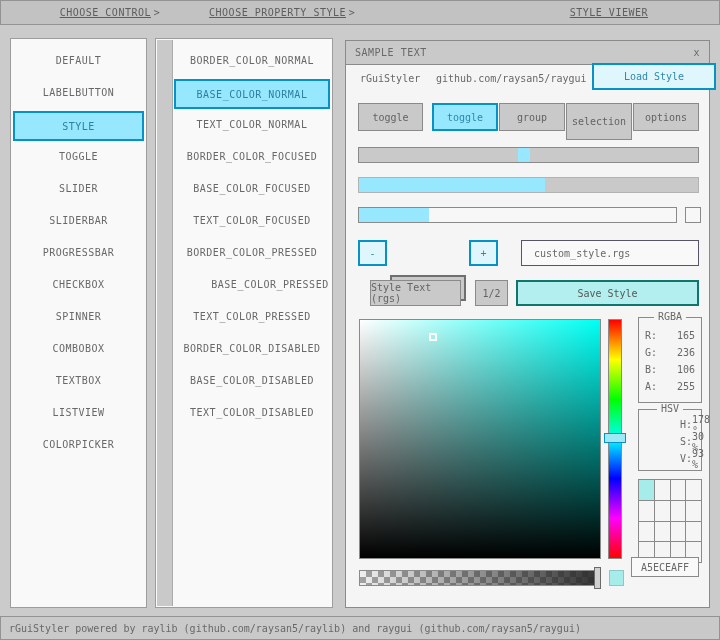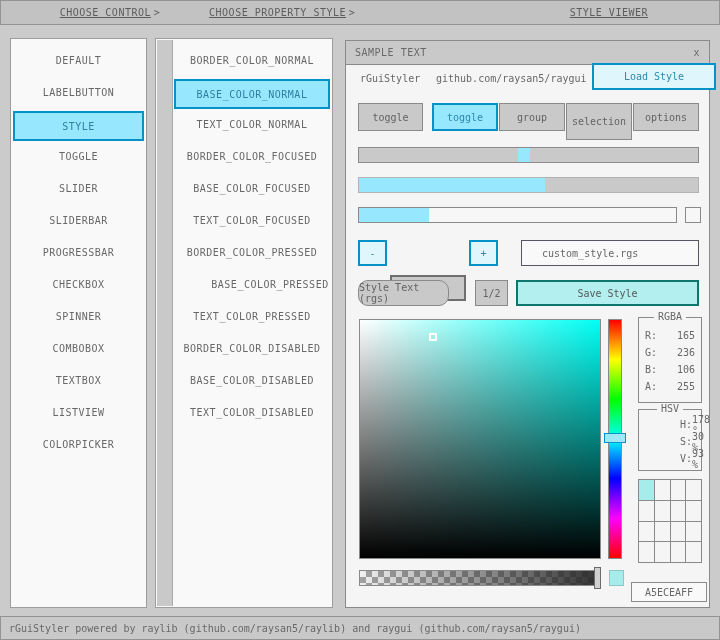--- a/index.html
+++ b/index.html
@@ -32,21 +32,21 @@
   .close-x { cursor:pointer; color:#686868; }
 
   .btn { display:flex; align-items:center; justify-content:center; background:#c9c9c9;
     border:1px solid #8a8a8a; color:#636363; cursor:pointer; }
   .btn.focused { background:#e0f6fd; border:2px solid #0492c7; color:#2e89ab; }
   .btn.active  { background:#97e8ff; border:2px solid #0492c7; color:#2e89ab; }
   .btn.save    { background:#b2efee; border:2px solid #0f766e; color:#575757; }
   .valuebox { display:flex; align-items:center; justify-content:center; background:#c9c9c9;
     border:2px solid #6f6f6f; color:#4e4e4e; }
   .textbox { display:flex; align-items:center; background:#f9f9f9; border:1px solid #555566;
-    color:#686868; padding-left:20px; box-sizing:border-box; cursor:text; }
+    color:#686868; padding-left:12px; box-sizing:border-box; cursor:text; }
 
   .bar { border:1px solid #8a8a8a; background:#c9c9c9; position:absolute; box-sizing:border-box; }
   .fill { position:absolute; left:0; top:0; bottom:0; background:#97e8ff; }
   .slider-handle { position:absolute; top:0; bottom:0; width:12px; background:#97e8ff; }
 
   
   .sv-square { border:1px solid #8a8a8a;
     background-image: linear-gradient(to bottom, rgba(0,0,0,0) 0%, #000 100%),
                       linear-gradient(to right, #fff 0%, #00fff4 100%); cursor:crosshair; }
   .sv-marker { position:absolute; width:8px; height:8px; border:2px solid #ffffff;
@@ -161,21 +161,21 @@
     <div class="bar" style="left:12px; top:166px; width:319px; height:16px; background:#f7f7f7;">
       <div class="fill" style="width: 22%;"></div>
     </div>
     <div class="abs" style="left:339px; top:166px; width:16px; height:16px; background:#f7f7f7; border:1px solid #8a8a8a;"></div>
 
     <div class="abs btn focused" style="left:12px; top:199px; width:29px; height:26px;">-</div>
     <div class="abs valuebox" style="left:44px; top:199px; width:76px; height:26px;margin-top:35px;">28</div>
     <div class="abs btn focused" style="left:123px; top:199px; width:29px; height:26px;">+</div>
     <div class="abs textbox" style="left:175px; top:199px; width:178px; height:26px;">custom_style.rgs</div>
 
-    <div class="abs btn" style="left:12px; top:239px; width:91px; height:26px;border-radius:10px;">Style Text (rgs)</div>
+    <div class="abs btn" style="left:24px; top:239px; width:91px; height:26px;">Style Text (rgs)</div>
     <div class="abs btn" style="left:129px; top:239px; width:33px; height:26px;">1/2</div>
     <div class="abs btn save" style="left:170px; top:239px; width:183px; height:26px;">Save Style</div>
 
     <div class="abs sv-square" style="left:13px; top:278px; width:242px; height:240px;">
       <div class="sv-marker" style="left:69px; top:13px;"></div>
     </div>
 
     <div class="abs hue-bar" style="left:262px; top:278px; width:14px; height:240px;"></div>
     <div class="abs hue-handle" style="left:258px; top:392px; width:22px; height:10px;"></div>
 
@@ -234,21 +234,21 @@
       <div class="swatch"></div>
       <div class="swatch"></div>
       <div class="swatch"></div>
       <div class="swatch"></div>
       <div class="swatch"></div>
     </div>
 
     <div class="abs alpha-bar" style="left:13px; top:529px; width:242px; height:16px;"></div>
     <div class="alpha-handle abs" style="left:248px; top:526px; height:22px;"></div>
     <div class="abs" style="left: 263px; top: 529px; width: 15px; height: 16px; border: 1px solid rgba(0, 0, 0, 0.15); background-color: rgb(165, 236, 234);"></div>
-    <div class="abs textbox" style="left:285px; top:541px; width:76px; height:20px; justify-content:center; padding-left:0; border-color:#8a8a8a;">A5ECEAFF</div>
+    <div class="abs textbox" style="left:285px; top:516px; width:68px; height:20px; justify-content:center; padding-left:0; border-color:#8a8a8a;">A5ECEAFF</div>
 
   </div>
 
   <div class="abs statusbar">
     <span>rGuiStyler powered by raylib (github.com/raysan5/raylib) and raygui (github.com/raysan5/raygui)</span>
   </div>
 
 </div>
 
 </body></html>

